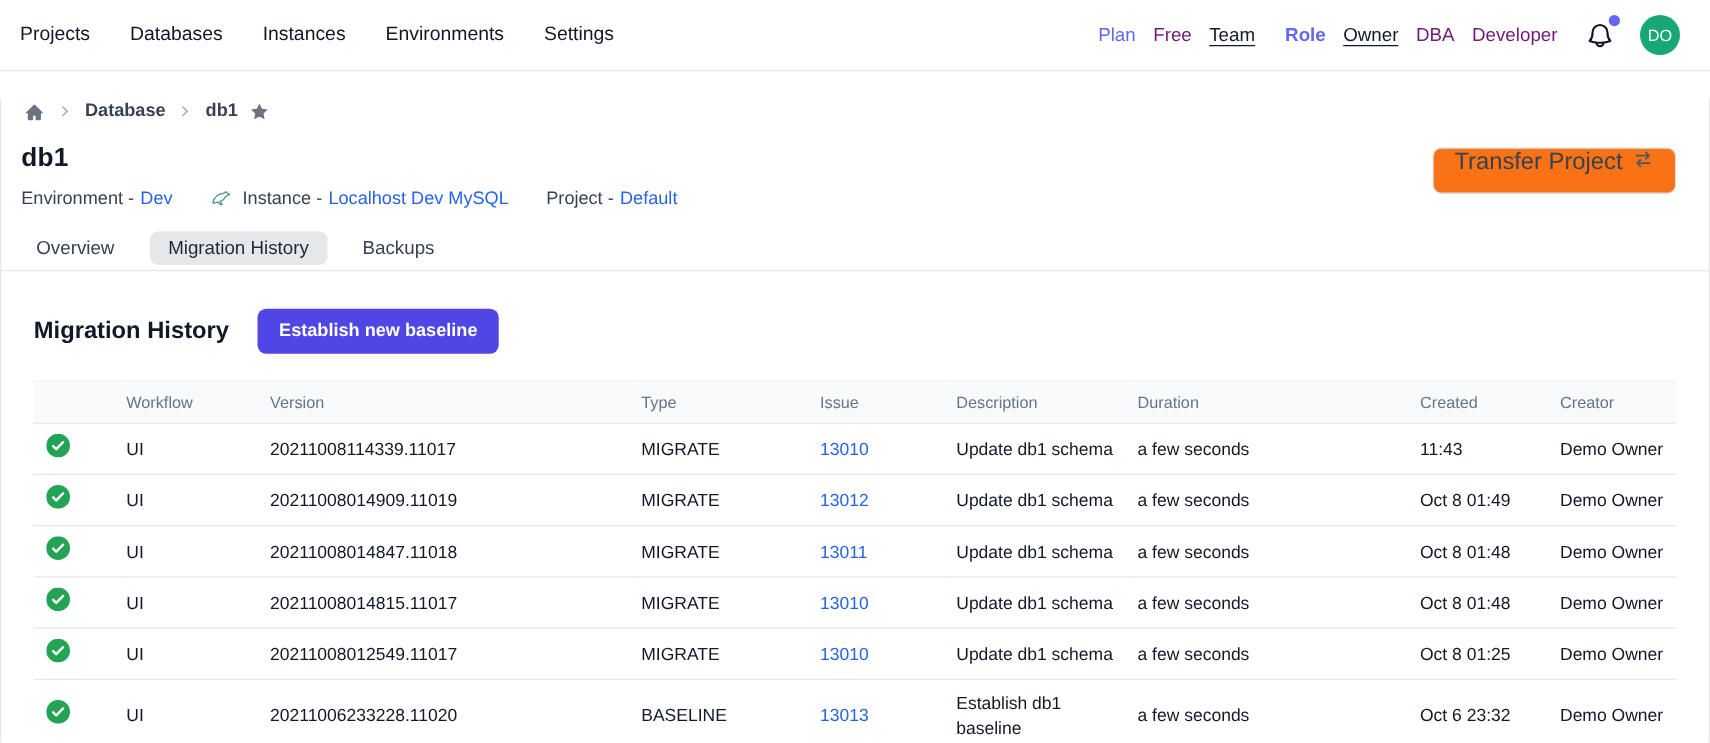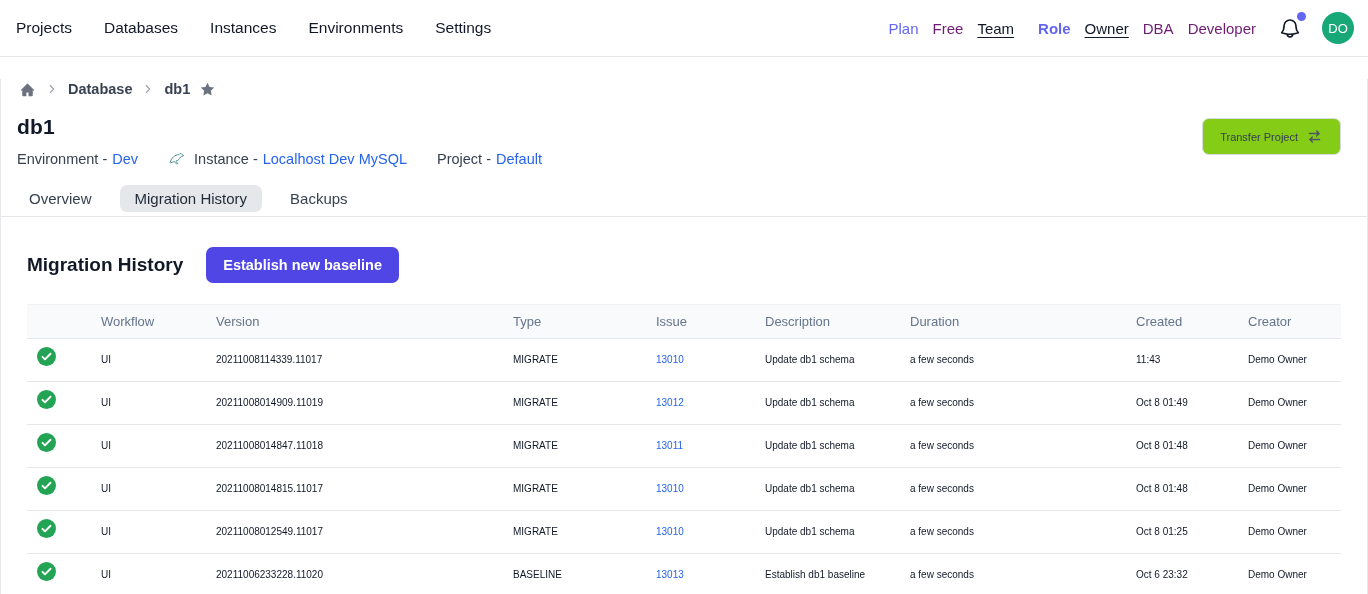--- a/index.html
+++ b/index.html
@@ -21,21 +21,21 @@
     color:var(--text-main);
     font-size:14px;
   }
   
   .topnav{
     height:57px;
     border-bottom:1px solid var(--border);
     display:flex;
     align-items:center;
     justify-content:space-between;
-    padding:0 14px 0 16px;
+    padding:0 24px 0 16px;
   }
   .nav-left{display:flex;align-items:center;gap:32px;}
   .nav-item{font-size:15.5px;color:#111827;cursor:pointer;}
   .nav-right{display:flex;align-items:center;gap:14px;font-size:15px;}
   .nav-right .lbl{color:var(--indigo-text);}
   .nav-right .plain{color:#701a75;}
   .nav-right .underl{color:#111827;text-decoration:underline;text-underline-offset:3px;}
   .bell-wrap{position:relative;width:26px;height:26px;margin-left:8px;cursor:pointer;}
   .bell-wrap svg{width:24px;height:24px;display:block;margin-top:2px;}
   .bell-dot{
@@ -69,22 +69,22 @@
     padding:0 26px 0 16px;margin-top:16px;
   }
   .page-title{font-size:21px;font-weight:700;color:#111827;letter-spacing:.2px;}
   .meta-row{display:flex;align-items:center;gap:8px;margin-top:11px;font-size:14.5px;color:#374151;}
   .meta-row .grp{display:flex;align-items:center;gap:5px;}
   .meta-row .link{color:var(--link);cursor:pointer;}
   .meta-gap{width:14px;}
   .mysql-ico svg{width:18px;height:18px;display:block;}
   .hdr-buttons{display:flex;gap:12px;margin-top:3px;}
   .btn{
-    height:37px;border:1px solid #d8dbe0;border-radius:7px;background:#84cc16;
-    font-size:11px;color:#374151;display:flex;align-items:center;gap:8px;
+    height:37px;border:1px solid #d8dbe0;border-radius:7px;background:#f97316;
+    font-size:19px;color:#374151;display:flex;gap:8px;
     padding:0 17px;cursor:pointer;font-family:inherit;
   }
   .btn svg{width:17px;height:17px;}
   
   .tabs{display:flex;align-items:flex-end;gap:26px;padding:0 26px;margin-top:17px;}
   .tab{font-size:15px;color:#374151;padding:5px 2px;cursor:pointer;border-radius:7px;}
   .tab.active{background:#e5e7eb;color:#1f2937;padding:5px 15px;}
   .tab-divider{border:none;border-top:1px solid var(--border);margin-top:4px;}
   
   .section-head{display:flex;align-items:center;padding:0 26px;margin-top:30px;}
@@ -99,21 +99,21 @@
   table{width:100%;border-collapse:collapse;table-layout:fixed;}
   thead th{
     background:var(--thead-bg);
     border-top:1px solid #f1f2f4;
     border-bottom:1px solid var(--border);
     font-size:13px;font-weight:500;color:#64748b;
     text-align:left;padding:9px 4px;
   }
   tbody td{
     border-bottom:1px solid var(--border);
-    font-size:10px;color:#111827;
+    font-size:14px;color:#111827;
     padding:8px 4px;vertical-align:middle;line-height:20px;margin-top:32px;
   }
   td.status-cell{padding-left:10px;}
   .check-ico{color:var(--success);display:inline-block;width:19px;height:19px;}
   .check-ico svg{width:19px;height:19px;display:block;}
   .issue-link{color:var(--link);cursor:pointer;text-align:center;}
 </style>
 </head>
 <body>
 

